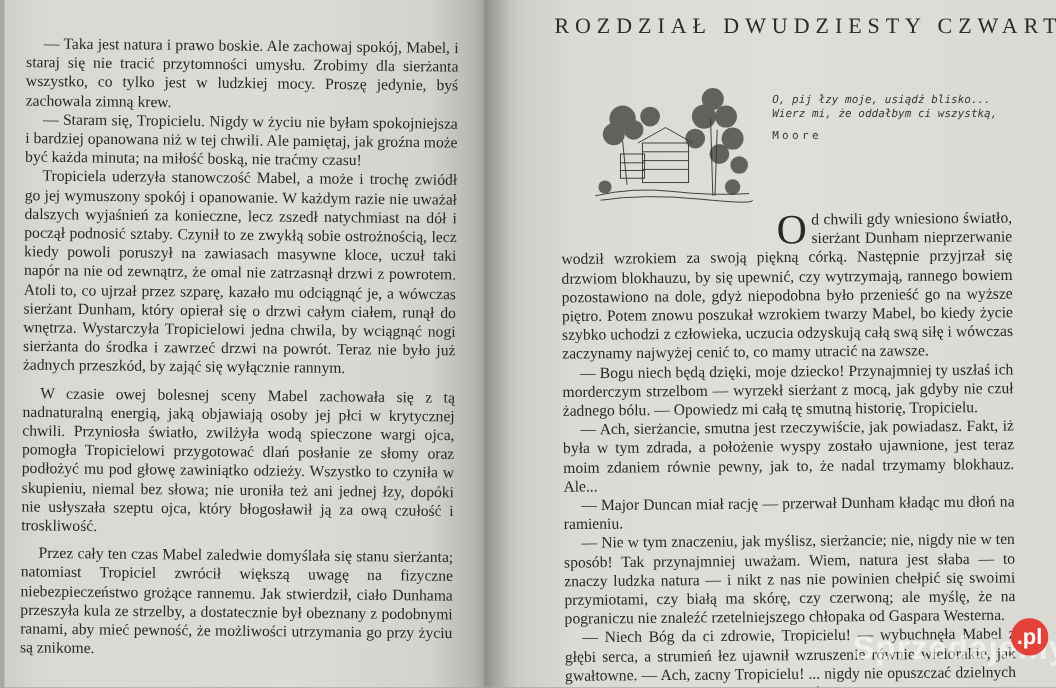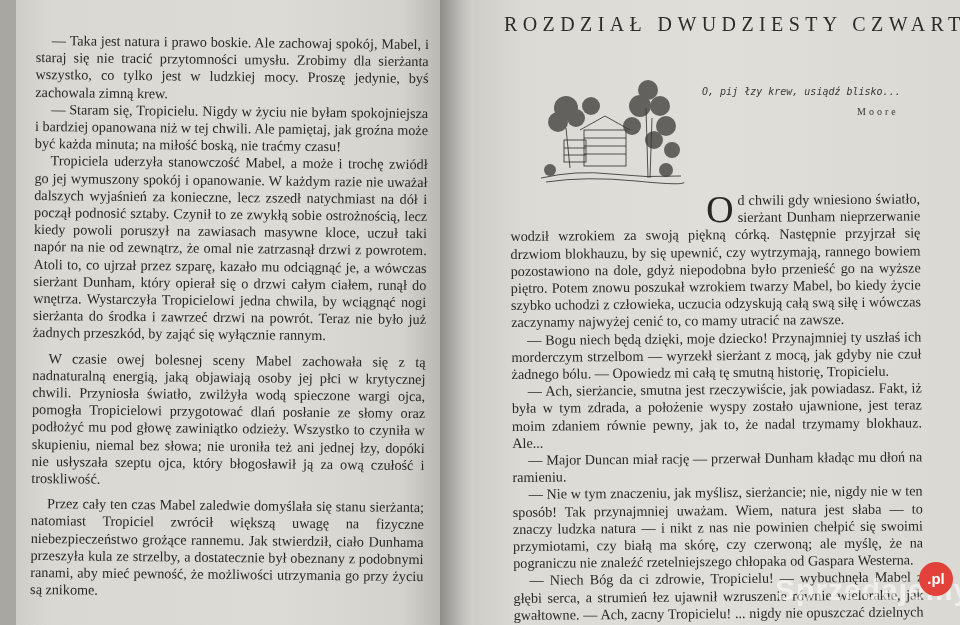--- a/index.html
+++ b/index.html
@@ -1,32 +1,32 @@
 <!DOCTYPE html>
 <html><head>
 <meta charset="utf-8">
 <style>
   html,body{margin:0;padding:0;}
   body{width:960px;height:625px;overflow:hidden;background:#a9a7a2;position:relative;font-family:"Liberation Serif","DejaVu Serif",serif;color:#2a2826;}
   .page{position:absolute;top:0;height:625px;overflow:hidden;}
-  .left{left:16px;width:440px;background:linear-gradient(90deg,#cfcdc8 0%,#dad8d3 8%,#dddbd6 60%,#d4d2cd 88%,#b8b6b1 97%,#9f9d98 100%);}
+  .left{left:4px;width:440px;background:linear-gradient(90deg,#cfcdc8 0%,#dad8d3 8%,#dddbd6 60%,#d4d2cd 88%,#b8b6b1 97%,#9f9d98 100%);}
   .gutter{position:absolute;left:440px;top:0;width:34px;height:625px;background:linear-gradient(90deg,#8f8d88 0%,#a6a4a0 30%,#c4c2bd 70%,#d3d1cc 100%);}
   .right{left:474px;width:486px;background:linear-gradient(90deg,#cfcdc8 0%,#dcdad5 10%,#e0ded9 50%,#dbd9d4 100%);}
   .text{position:absolute;font-size:14.2px;line-height:17.2px;text-align:justify;}
   .text p{margin:0;text-indent:0;}
   .text .ind{text-indent:16px;}
   .left .text{left:20px;top:32px;width:393px;transform:rotate(0.6deg);transform-origin:0 0;}
   .right .text-main{left:36px;top:194px;width:410px;transform:rotate(-0.5deg);transform-origin:0 0;}
   .header{position:absolute;left:30px;top:13px;font-size:20px;letter-spacing:5.4px;color:#2e2c2a;white-space:nowrap;}
   .poem{position:absolute;left:228px;top:86px;font-family:"DejaVu Sans Mono","Liberation Mono",monospace;font-size:10px;line-height:11.8px;font-style:italic;color:#3a3836;}
-  .poem .author{text-align:right;font-style:normal;letter-spacing:3px;margin-top:8px;font-size:10px;padding-right:2px;font-family:Liberation Serif, serif;}
+  .poem .author{text-align:left;font-style:normal;letter-spacing:3px;margin-top:8px;font-size:10px;padding-right:2px;}
   .illus{position:absolute;left:62px;top:78px;width:150px;height:110px;}
   .dropcap{float:left;font-size:38px;line-height:30px;margin:2px 4px 0 0;height:30px;}
   .wm-text{position:absolute;left:775px;top:573px;font-family:"Liberation Sans",sans-serif;font-size:30px;font-weight:bold;color:rgba(255,255,255,0.55);letter-spacing:1px;white-space:nowrap;}
-  .wm-badge{position:absolute;left:919px;top:562px;width:34px;height:34px;border-radius:50%;background:#e2423a;color:#fff;font-family:"Liberation Sans",sans-serif;font-weight:bold;font-size:15px;line-height:34px;text-align:center;}
+  .wm-badge{position:absolute;left:919px;top:562px;width:34px;height:34px;border-radius:50%;background:#e2423a;color:#fff;font-family:"Liberation Sans",sans-serif;font-weight:bold;font-size:20px;line-height:34px;text-align:center;}
 </style>
 </head>
 <body>
 
 <div class="page left">
   <div class="text">
     <p class="ind">— Taka jest natura i prawo boskie. Ale zachowaj spokój, Mabel, i staraj się nie tracić przytomności umysłu. Zrobimy dla sierżanta wszystko, co tylko jest w ludzkiej mocy. Proszę jedynie, byś zachowala zimną krew.</p>
     <p class="ind">— Staram się, Tropicielu. Nigdy w życiu nie byłam spokojniejsza i bardziej opanowana niż w tej chwili. Ale pamiętaj, jak groźna może być każda minuta; na miłość boską, nie traćmy czasu!</p>
     <p class="ind">Tropiciela uderzyła stanowczość Mabel, a może i trochę zwiódł go jej wymuszony spokój i opanowanie. W każdym razie nie uważał dalszych wyjaśnień za konieczne, lecz zszedł natychmiast na dół i począł podnosić sztaby. Czynił to ze zwykłą sobie ostrożnością, lecz kiedy powoli poruszył na zawiasach masywne kloce, uczuł taki napór na nie od zewnątrz, że omal nie zatrzasnął drzwi z powrotem. Atoli to, co ujrzał przez szparę, kazało mu odciągnąć je, a wówczas sierżant Dunham, który opierał się o drzwi całym ciałem, runął do wnętrza. Wystarczyła Tropicielowi jedna chwila, by wciągnąć nogi sierżanta do środka i zawrzeć drzwi na powrót. Teraz nie było już żadnych przeszkód, by zająć się wyłącznie rannym.</p>
     <p class="ind" style="margin-top:8px">W czasie owej bolesnej sceny Mabel zachowała się z tą nadnaturalną energią, jaką objawiają osoby jej płci w krytycznej chwili. Przyniosła światło, zwilżyła wodą spieczone wargi ojca, pomogła Tropicielowi przygotować dlań posłanie ze słomy oraz podłożyć mu pod głowę zawiniątko odzieży. Wszystko to czyniła w skupieniu, niemal bez słowa; nie uroniła też ani jednej łzy, dopóki nie usłyszała szeptu ojca, który błogosławił ją za ową czułość i troskliwość.</p>
@@ -61,21 +61,22 @@
         <circle cx="130" cy="48" r="10"></circle>
         <circle cx="96" cy="48" r="9"></circle>
       <circle cx="118" cy="62" r="9"></circle>
         <circle cx="136" cy="72" r="8"></circle>
         <circle cx="14" cy="92" r="6"></circle>
       <circle cx="130" cy="92" r="7"></circle>
     </g>
   </svg>
 
   <div class="poem">
-    <div>O, pij łzy krew, usiądź blisko...</div>
+    <div>O, pij łzy moje, usiądź blisko...</div>
+    <div>Wierz mi, że oddałbym ci wszystką,</div>
     <div class="author">Moore</div>
   </div>
 
   <div class="text text-main">
     <p style="text-indent:0">
       <span style="display:block;padding-left:196px;">
         <span class="dropcap">O</span>
       </span>
       <span>d chwili gdy wniesiono światło, sierżant Dunham nieprzerwanie wodził wzrokiem za swoją piękną córką. Następnie przyjrzał się drzwiom blokhauzu, by się upewnić, czy wytrzymają, rannego bowiem pozostawiono na dole, gdyż niepodobna było przenieść go na wyższe piętro. Potem znowu poszukał wzrokiem twarzy Mabel, bo kiedy życie szybko uchodzi z człowieka, uczucia odzyskują całą swą siłę i wówczas zaczynamy najwyżej cenić to, co mamy utracić na zawsze.</span>
     </p>

